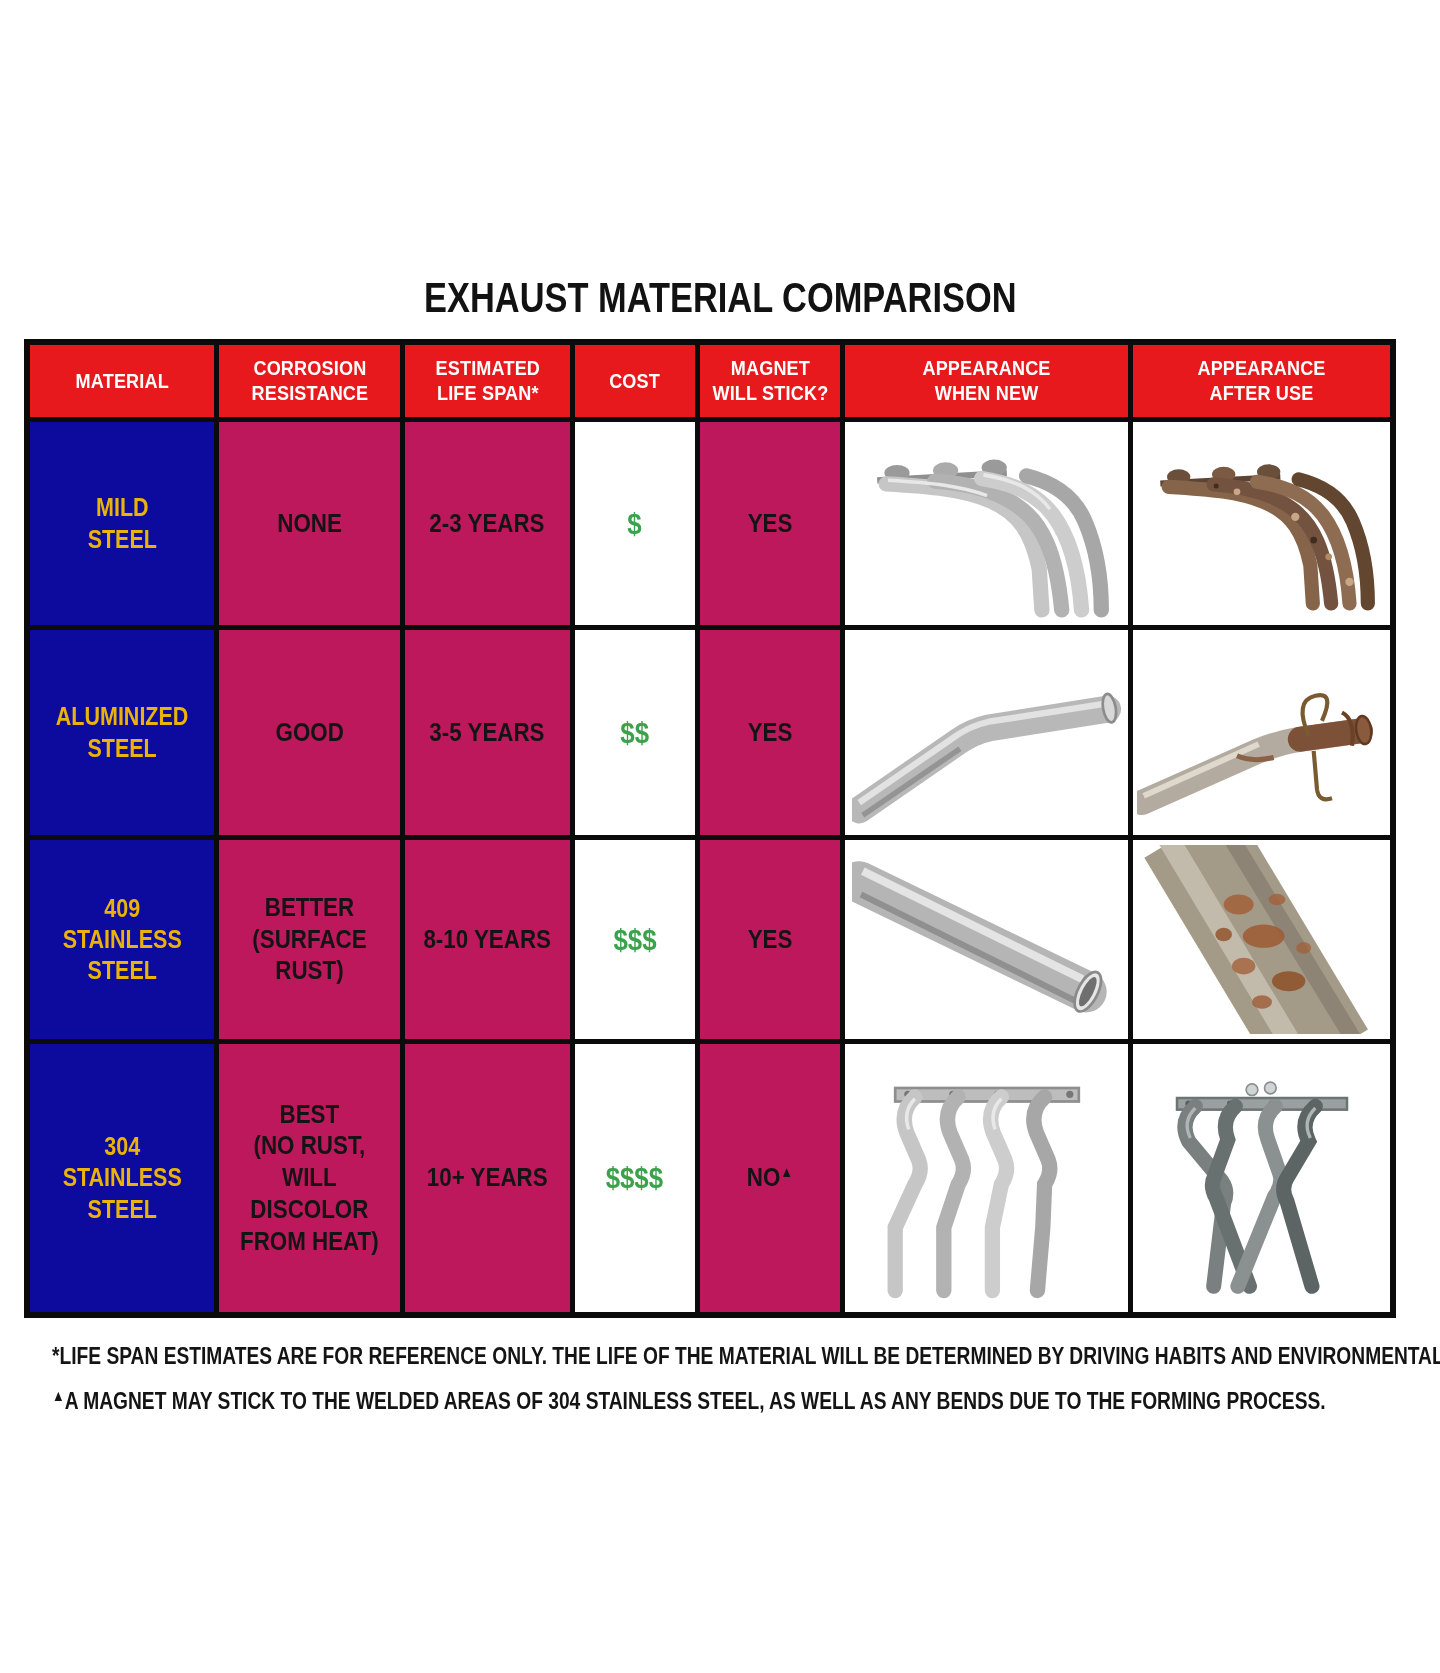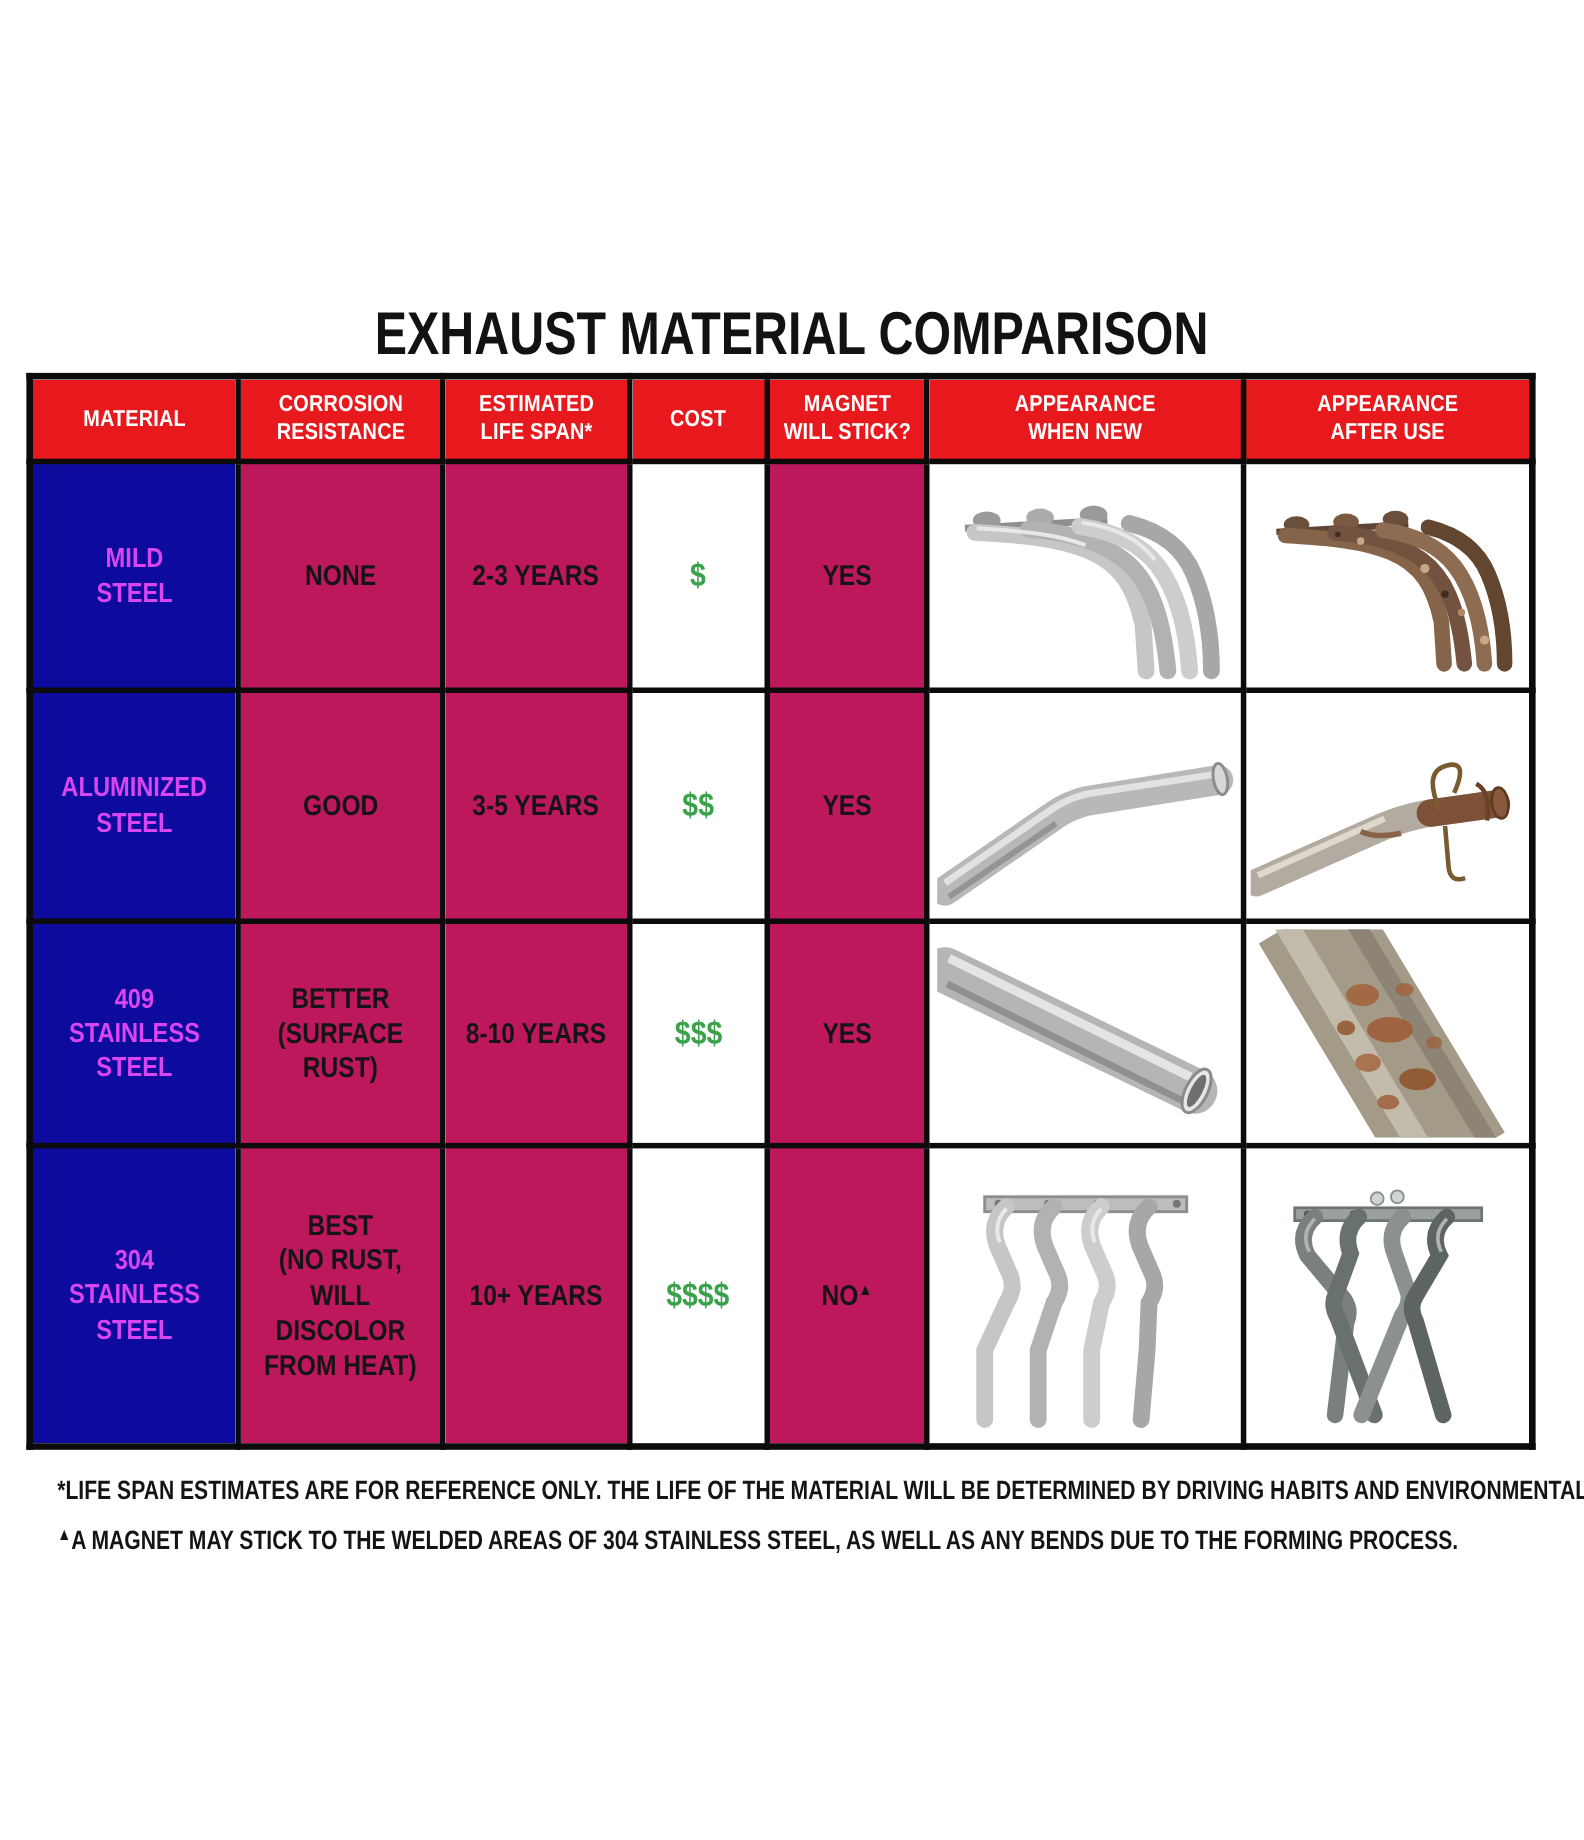--- a/index.html
+++ b/index.html
@@ -2,39 +2,39 @@
 <html><head>
 <meta charset="utf-8">
 <style>
   html,body { margin:0; padding:0; background:#ffffff; }
   .page {
     position:relative; width:1440px; height:1673px; background:#ffffff;
     font-family:"Liberation Sans", sans-serif; overflow:hidden;
   }
   .title {
     position:absolute; top:276px; left:0; width:1440px; text-align:center;
-    font-size:55px; font-weight:bold; color:#121212; line-height:1;
+    font-size:43px; font-weight:bold; color:#121212; line-height:1;
   }
   .title .cnd { transform:scaleX(0.80); }
   .cnd { display:inline-block; transform:scaleX(0.86); transform-origin:center center; white-space:pre-line; }
   .table-wrap { position:absolute; top:339px; left:24px; width:1372px; }
   table.cmp {
     border-collapse:collapse; table-layout:fixed; width:100%;
     border:6px solid #0b0b0b; background:#ffffff;
   }
   table.cmp th, table.cmp td {
     border:5px solid #0b0b0b; text-align:center; vertical-align:middle; padding:0;
     overflow:hidden;
   }
   thead th {
     background:#e8191d; color:#ffffff; height:72px;
     font-size:21px; font-weight:bold; line-height:1.18; letter-spacing:0.2px;
   }
   td.material {
-    background:#0d0a9e; color:#d946ef;
+    background:#0d0a9e; color:#eab308;
     font-size:25px; font-weight:bold; line-height:1.25;
   }
   td.value { color:#141414; font-size:26px; font-weight:bold; line-height:1.22; background:#be185d; }
   td.cost  { color:#3aa24a; font-size:30px; font-weight:bold; background:#ffffff; }
   td.photo { background:#ffffff; padding:0; }
   td.photo svg { display:block; margin:0 auto; }
   sup.mark { font-size:15px; vertical-align:9px; font-weight:bold; }
   tr.r1 td { height:203px; }
   tr.r2 td { height:205px; }
   tr.r3 td { height:199px; }

